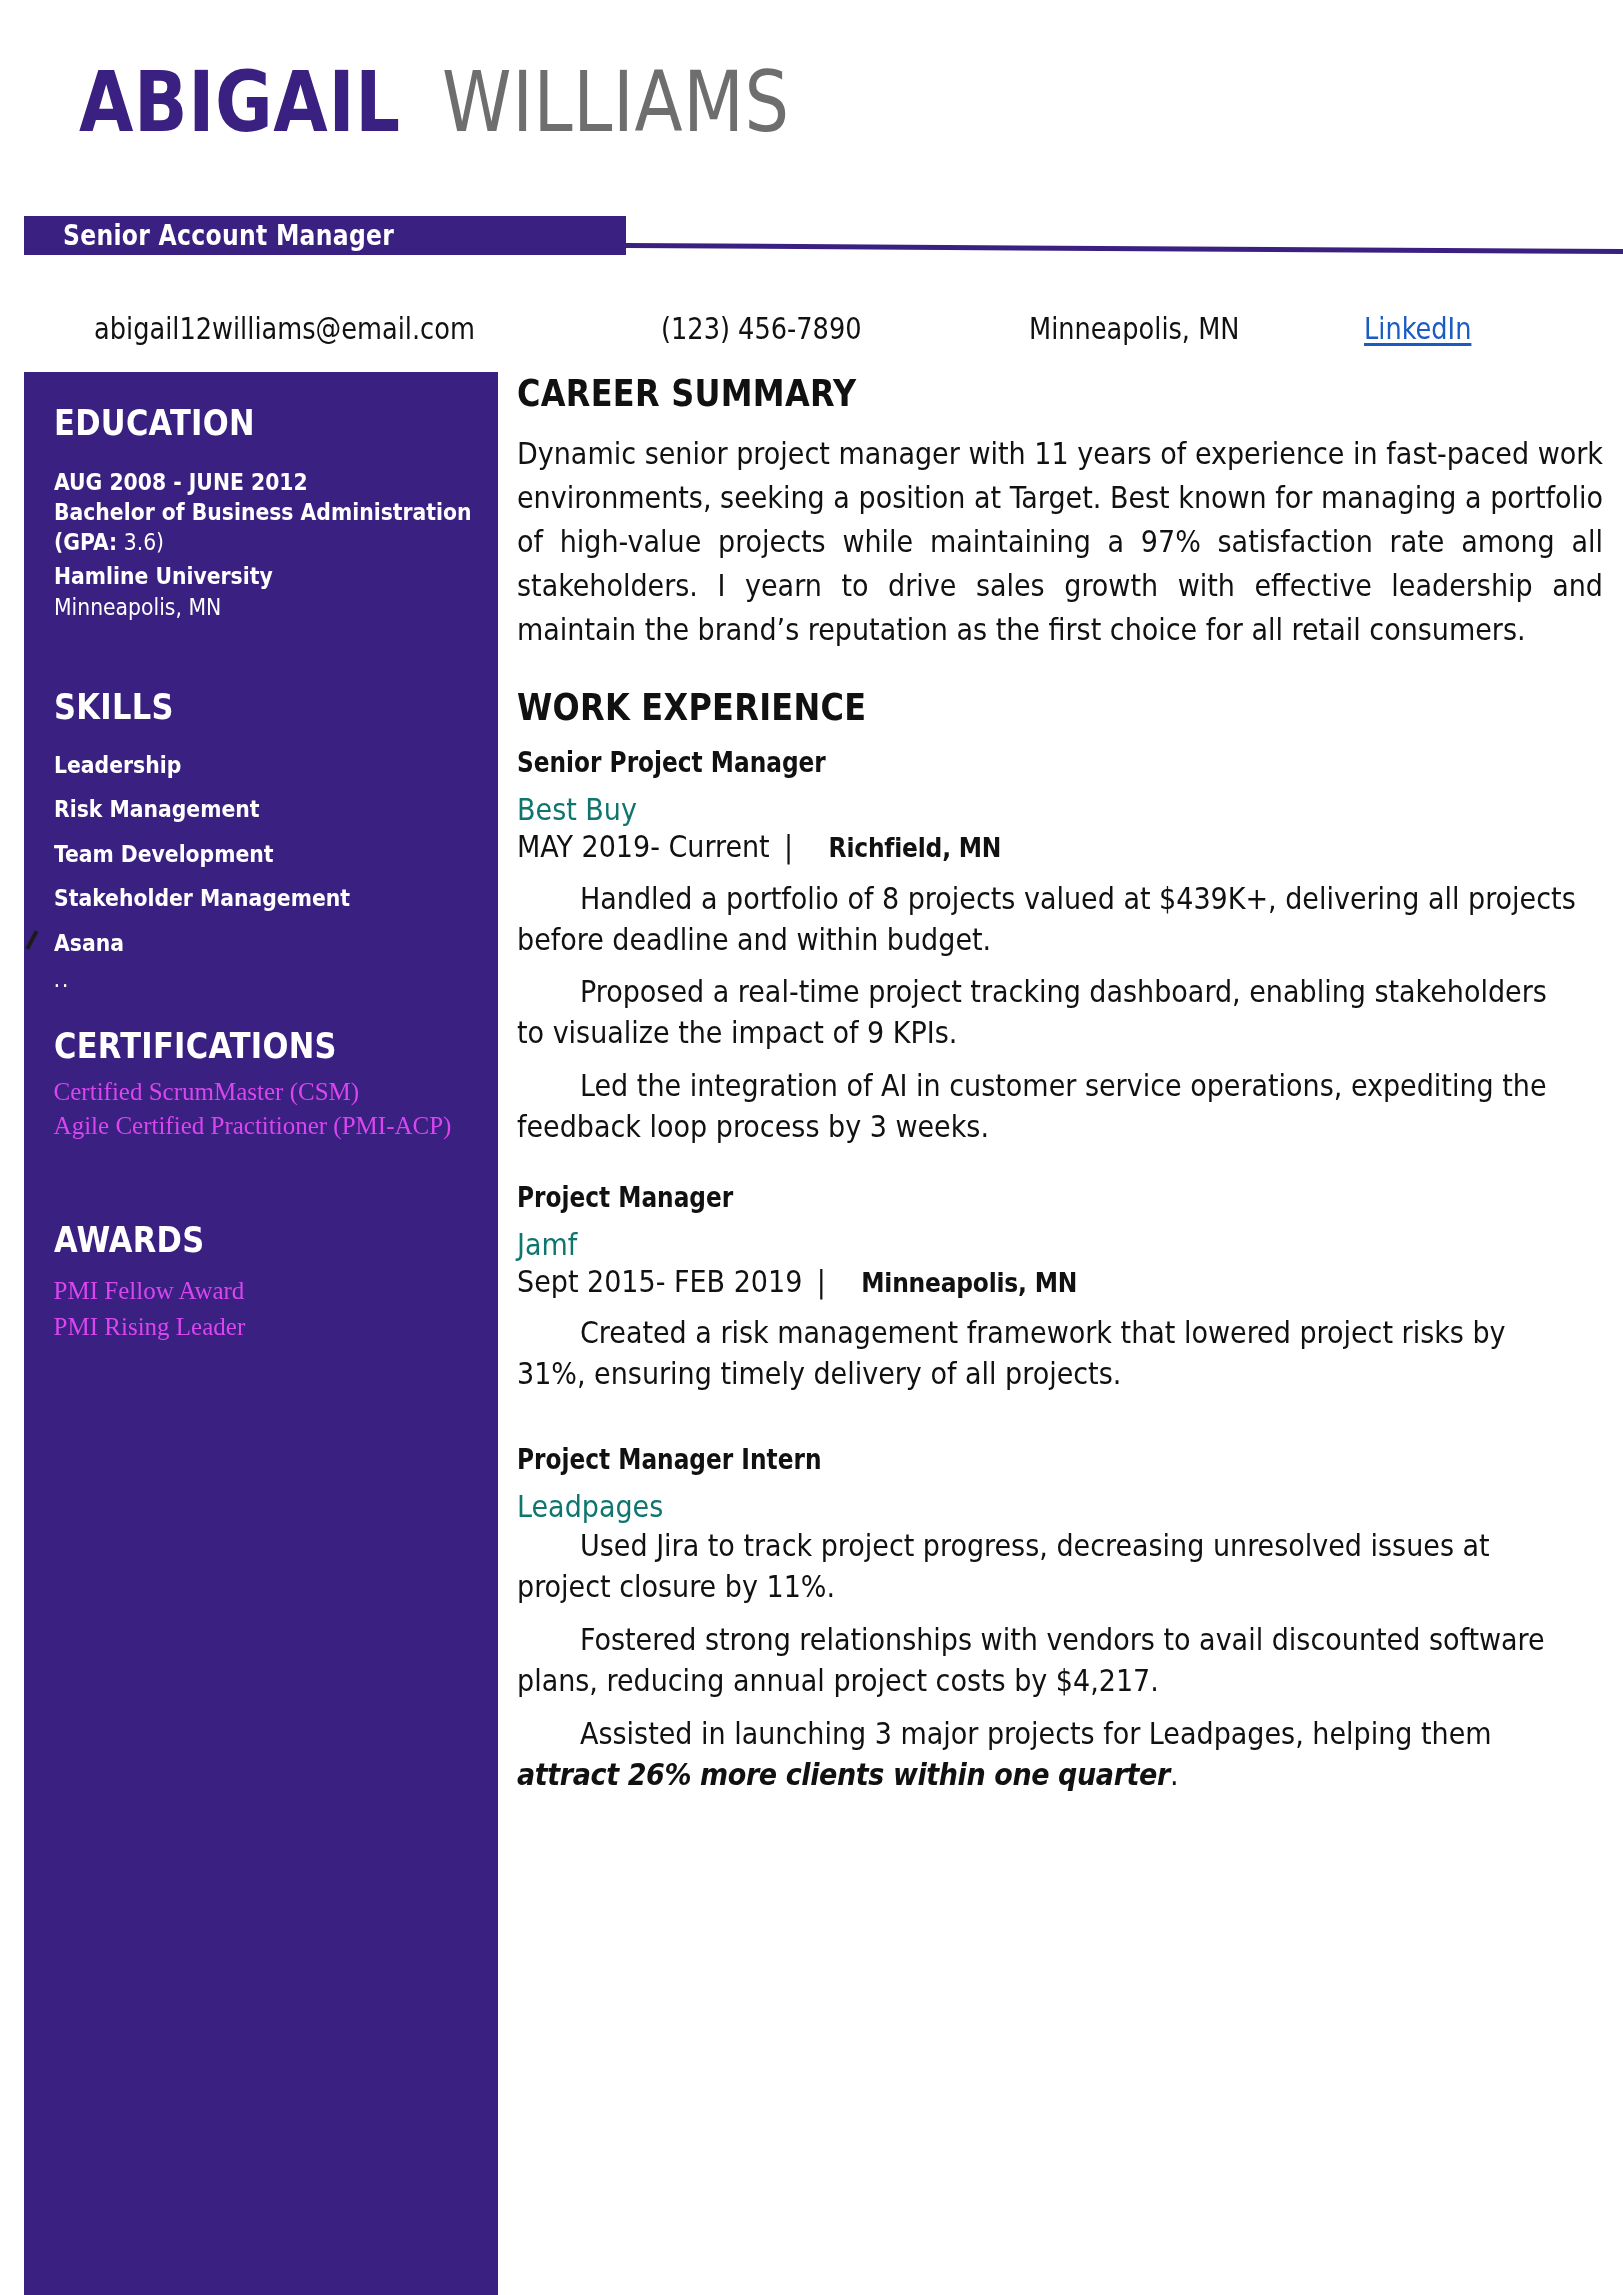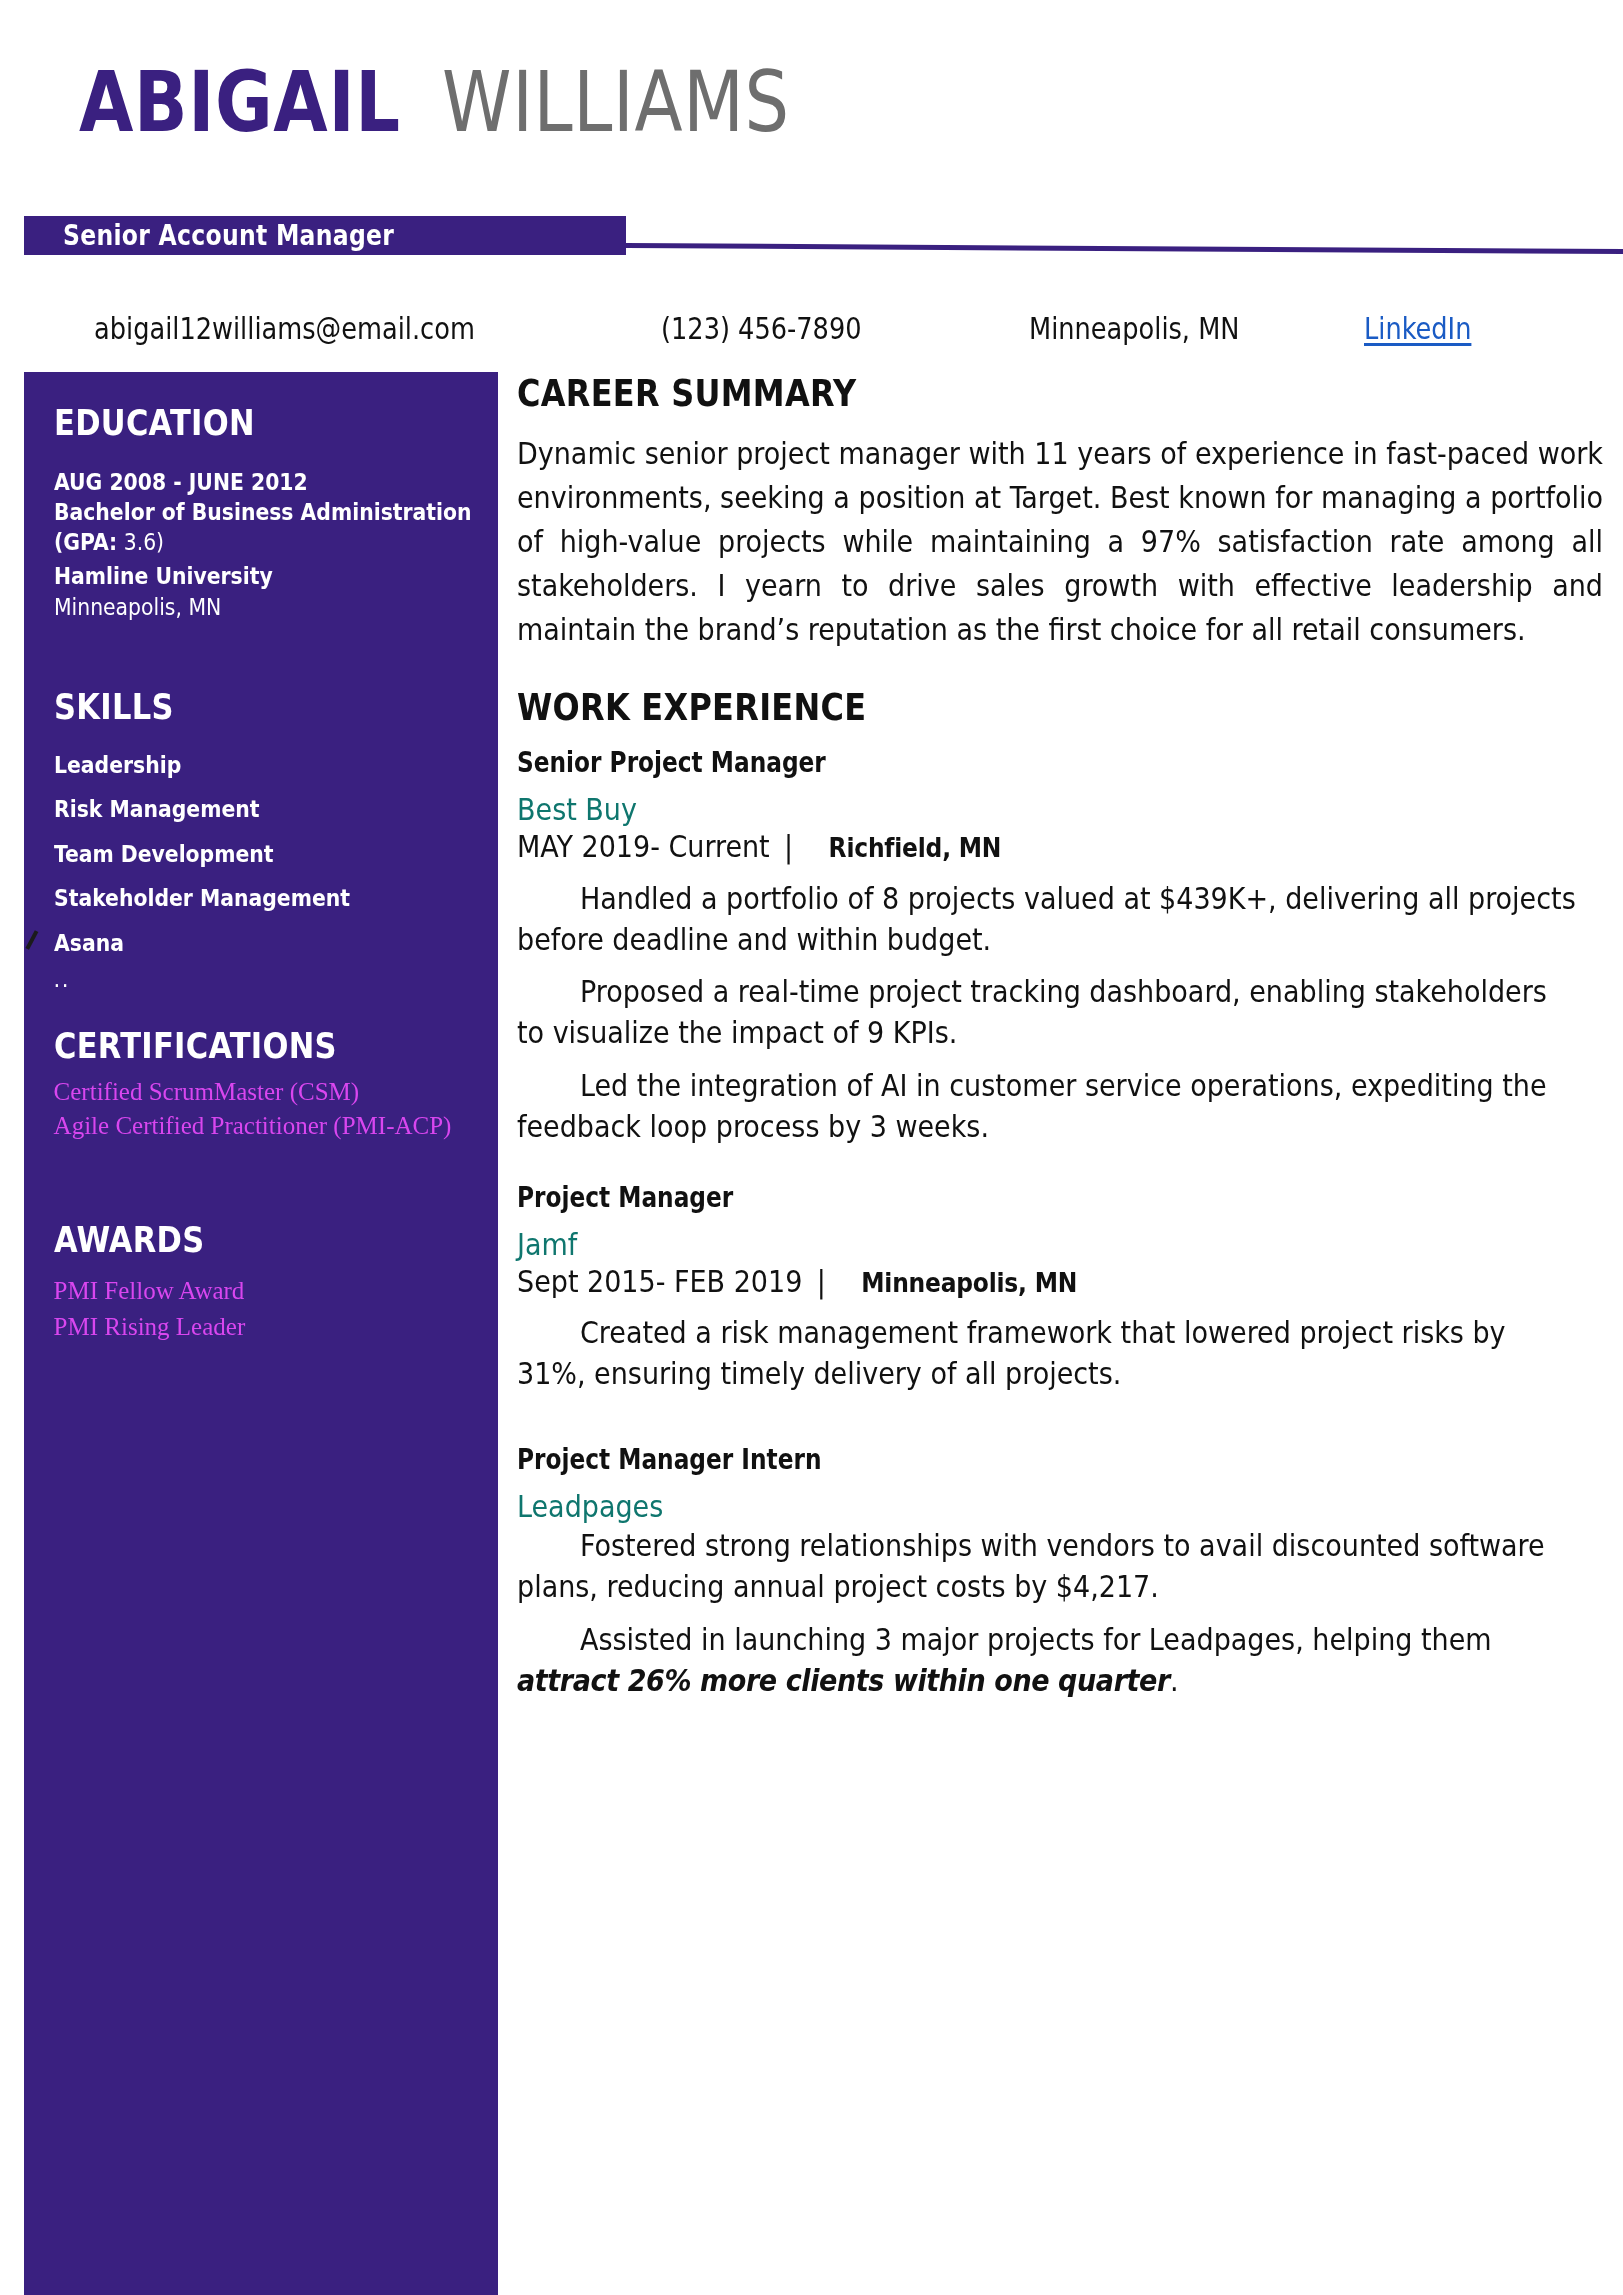--- a/index.html
+++ b/index.html
@@ -336,19 +336,20 @@
         <span>Sept 2015- FEB 2019</span><span class="sep">|</span><span class="place">Minneapolis, MN</span>
       </div>
       <p class="bullet"><span>Created a risk management framework that lowered project risks by 31%, ensuring timely delivery of all projects.</span></p>
     </section>
 
     <div class="spacer-md"></div>
 
     <section class="job">
       <div class="job-title">Project Manager Intern</div>
       <div class="job-company">Leadpages</div>
+      <p class="bullet"><span>Used Jira to track project progress, decreasing unresolved issues at project closure by 11%.</span></p>
       <p class="bullet"><span>Fostered strong relationships with vendors to avail discounted software plans, reducing annual project costs by $4,217.</span></p>
       <p class="bullet"><span>Assisted in launching 3 major projects for Leadpages, helping them </span><em>attract 26% more clients within one quarter</em><span>.</span></p>
     </section>
 
   </main>
 </div>
 
 
 </body></html>

